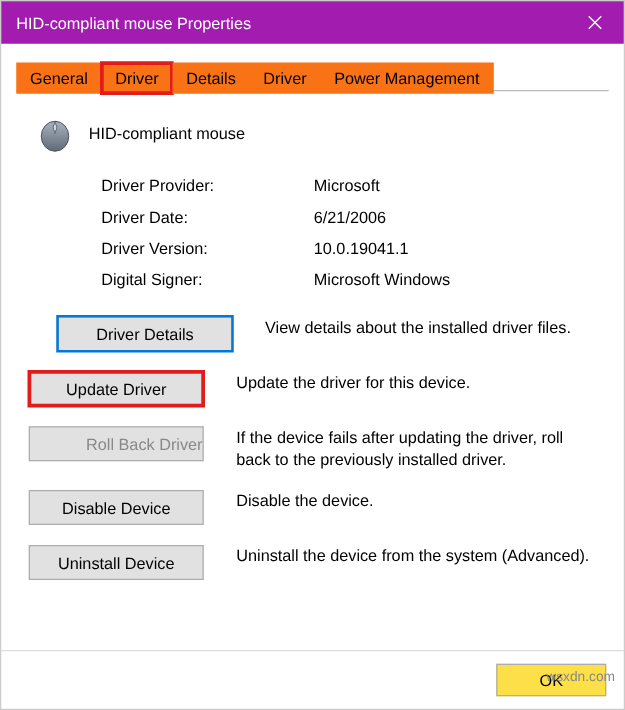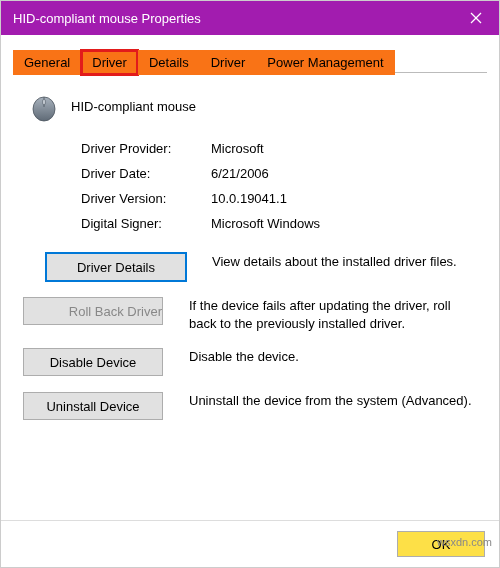--- a/index.html
+++ b/index.html
@@ -12,21 +12,21 @@
 .tabs-wrap { padding: 12px 12px 0 12px; }
 .tabs { display: flex; border-bottom: 1px solid #bbb; font-size: 13px; position: relative; }
 .tab { padding: 4px 10px; border: 1px solid transparent; border-bottom: none; cursor: pointer; position: relative; top: 3px; background: #f97316; }
 .tab.active { border-color: #bbb; border-bottom: 1px solid #fff; }
 .highlight-red { outline: 3px solid #e21b1b; outline-offset: -2px; }
 .content { padding: 10px 22px 10px 22px; flex: 1; font-size: 13px; color: #000; }
 .header-row { display: flex; align-items: center; margin: 6px 0 18px 0; }
 .mouse-icon { width: 42px; display:flex; justify-content:center; }
 .device-name { font-size: 13px; margin-left:6px; }
 .info-grid { margin-left: 58px; margin-bottom: 22px; }
-.info-row { display: flex; margin-bottom: 10px; }
+.info-row { display: flex; margin-bottom: 10px; gap: 40px; }
 .info-label { width: 130px; }
 .info-value { }
 .btn-row { display: flex; align-items: flex-start; margin-bottom: 16px; }
 .btn { width: 140px; height: 28px; background: #e1e1e1; border: 1px solid #adadad; font-size: 13px; cursor: pointer; font-family: inherit; }
 .btn.focus { outline: 2px solid #0078d7; outline-offset: -1px; margin-left: 23px; }
 .btn.disabled { color: #888; cursor: default; text-align: right; }
 .btn-desc { flex: 1; margin-left: 26px; font-size: 13px; line-height: 1.35; }
 .footer { border-top: 1px solid #ddd; padding: 10px 14px; display: flex; justify-content: flex-end; gap: 8px; }
 .footer .fbtn { width: 88px; height: 26px; background: #fde047; border: 1px solid #adadad; font-size: 13px; cursor: pointer; font-family: inherit; }
 .watermark { position: absolute; right: 8px; bottom: 20px; font-size: 11px; color: #888; }
@@ -95,20 +95,24 @@
         <div class="info-label">Digital Signer:</div>
         <div class="info-value">Microsoft Windows</div>
       </div>
     </div>
 
     <div class="btn-row">
       <button class="btn focus">Driver Details</button>
       <div class="btn-desc">View details about the installed driver files.</div>
     </div>
 
+    <div class="btn-row">
+      <button class="btn highlight-red">Update Driver</button>
+      <div class="btn-desc">Update the driver for this device.</div>
+    </div>
 
     <div class="btn-row">
       <button class="btn disabled" disabled="">Roll Back Driver</button>
       <div class="btn-desc">If the device fails after updating the driver, roll back to the previously installed driver.</div>
     </div>
 
     <div class="btn-row">
       <button class="btn">Disable Device</button>
       <div class="btn-desc">Disable the device.</div>
     </div>

